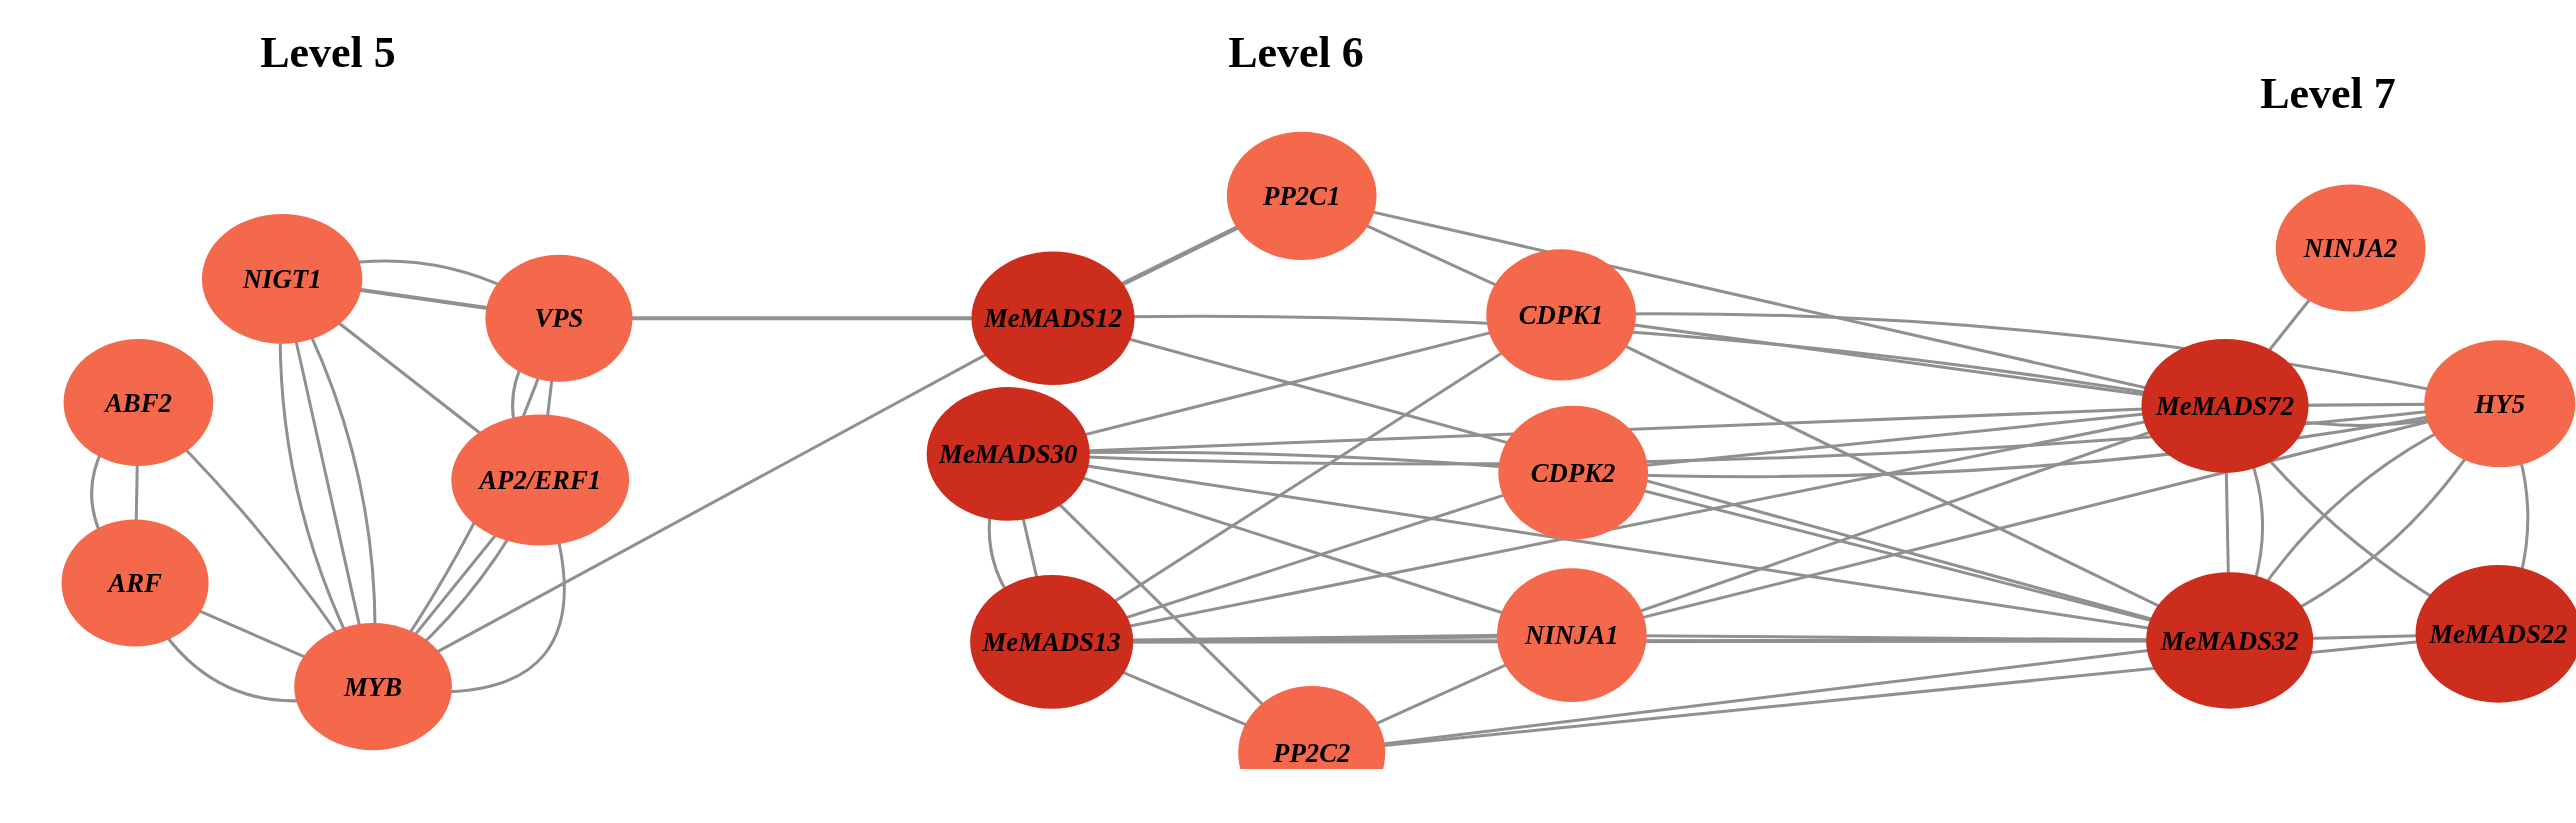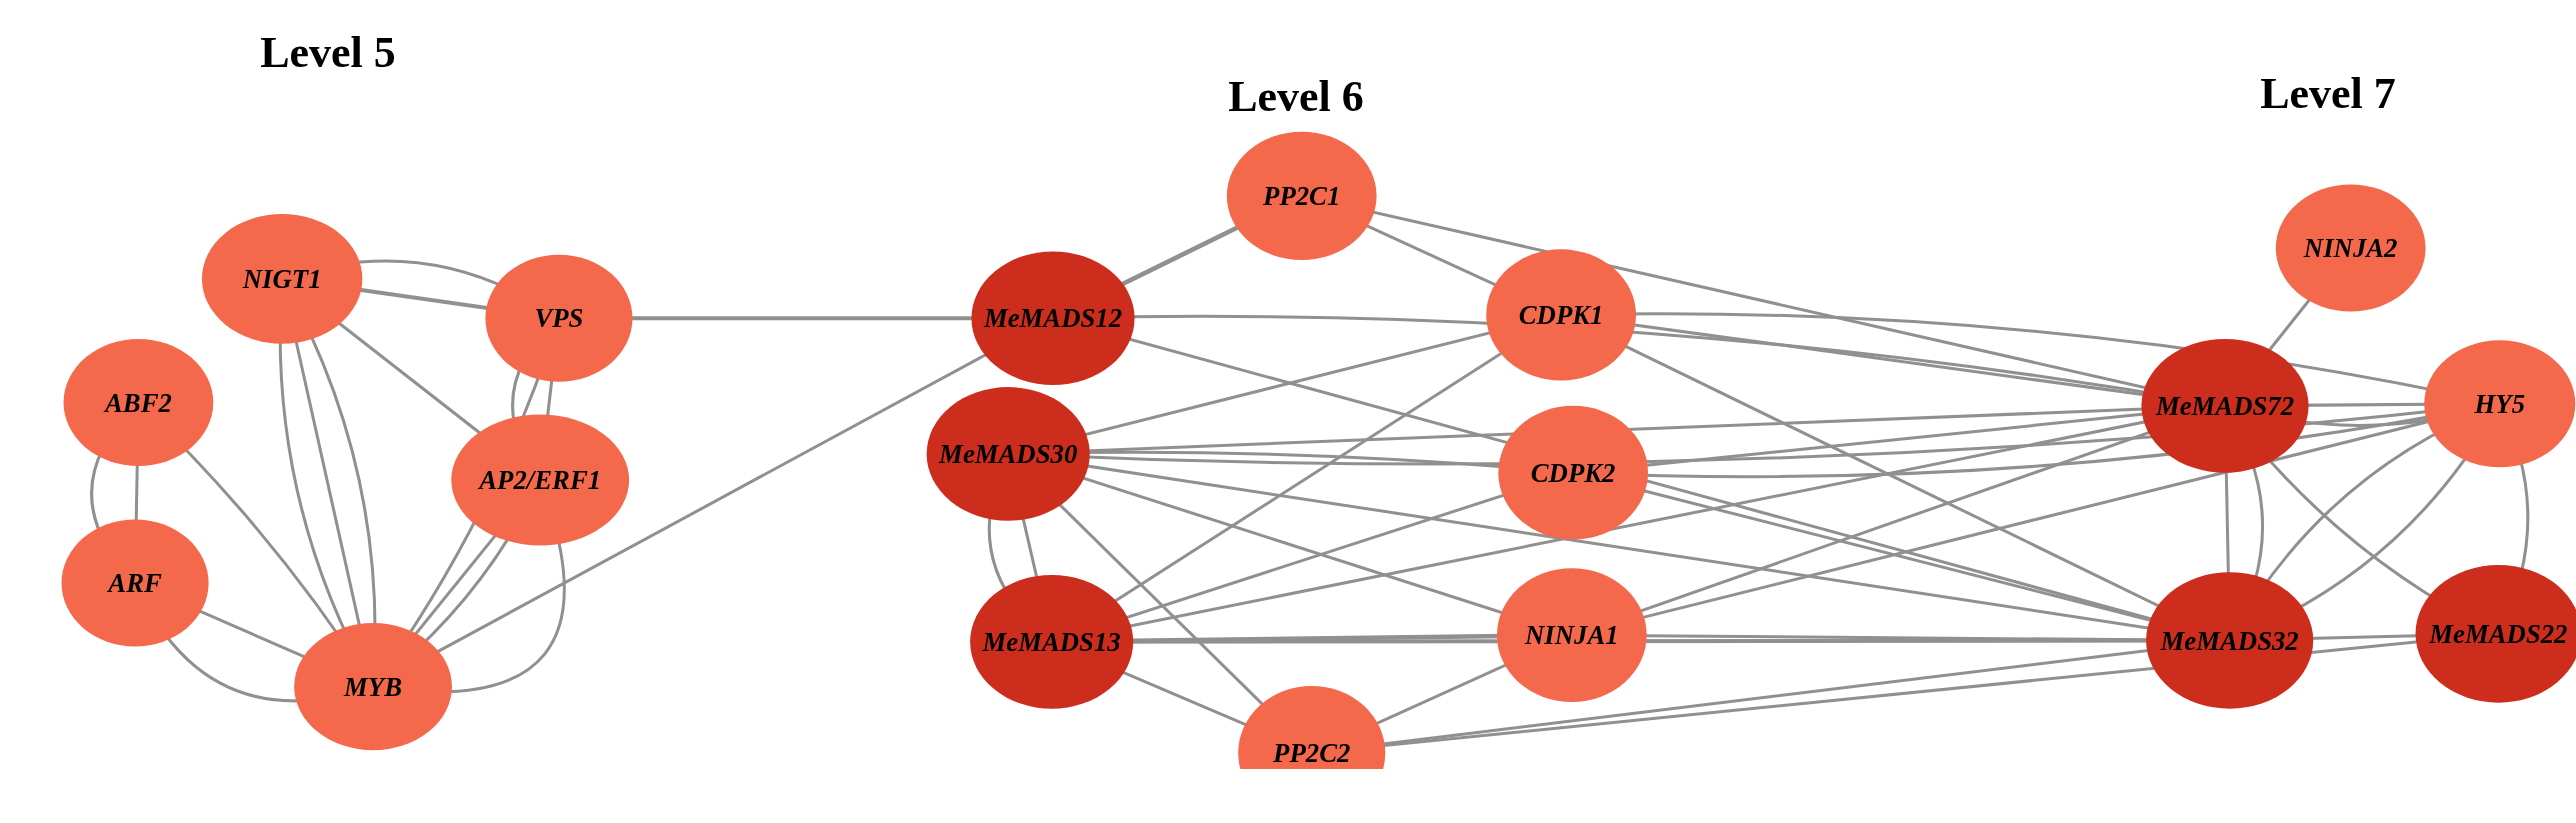--- a/index.html
+++ b/index.html
@@ -41,21 +41,21 @@
     fill: #000000;
     text-anchor: middle;
     pointer-events: none;
   }
 </style>
 </head>
 <body>
 
 <div id="stage">
   <div class="level-title" id="title-0" style="left: 328px; top: 52px;">Level 5</div>
-  <div class="level-title" id="title-1" style="left: 1296px; top: 52px; margin-top: 44px;">Level 6</div>
+  <div class="level-title" id="title-1" style="left: 1296px; top: 52px;">Level 6</div>
   <div class="level-title" id="title-2" style="left: 2328px; top: 52px; margin-top: 41px;">Level 7</div>
   <svg id="net" viewBox="0 0 3851 1231" xmlns="http://www.w3.org/2000/svg">
       <g>
         <path d="M 421 417 Q 642.75 343 835 476" fill="none" stroke="#909090" stroke-width="4.5" stroke-linecap="round"></path>
         <path d="M 421 417 L 835 476" fill="none" stroke="#909090" stroke-width="6" stroke-linecap="round"></path>
         <path d="M 421 417 L 807 718" fill="none" stroke="#909090" stroke-width="4.5" stroke-linecap="round"></path>
         <path d="M 421 417 Q 397.5 742.4 557 1027" fill="none" stroke="#909090" stroke-width="4.5" stroke-linecap="round"></path>
         <path d="M 421 417 L 557 1027" fill="none" stroke="#909090" stroke-width="4.5" stroke-linecap="round"></path>
         <path d="M 421 417 Q 580.5 701.6 557 1027" fill="none" stroke="#909090" stroke-width="4.5" stroke-linecap="round"></path>
         <path d="M 206 602 L 201 872" fill="none" stroke="#909090" stroke-width="4.5" stroke-linecap="round"></path>

